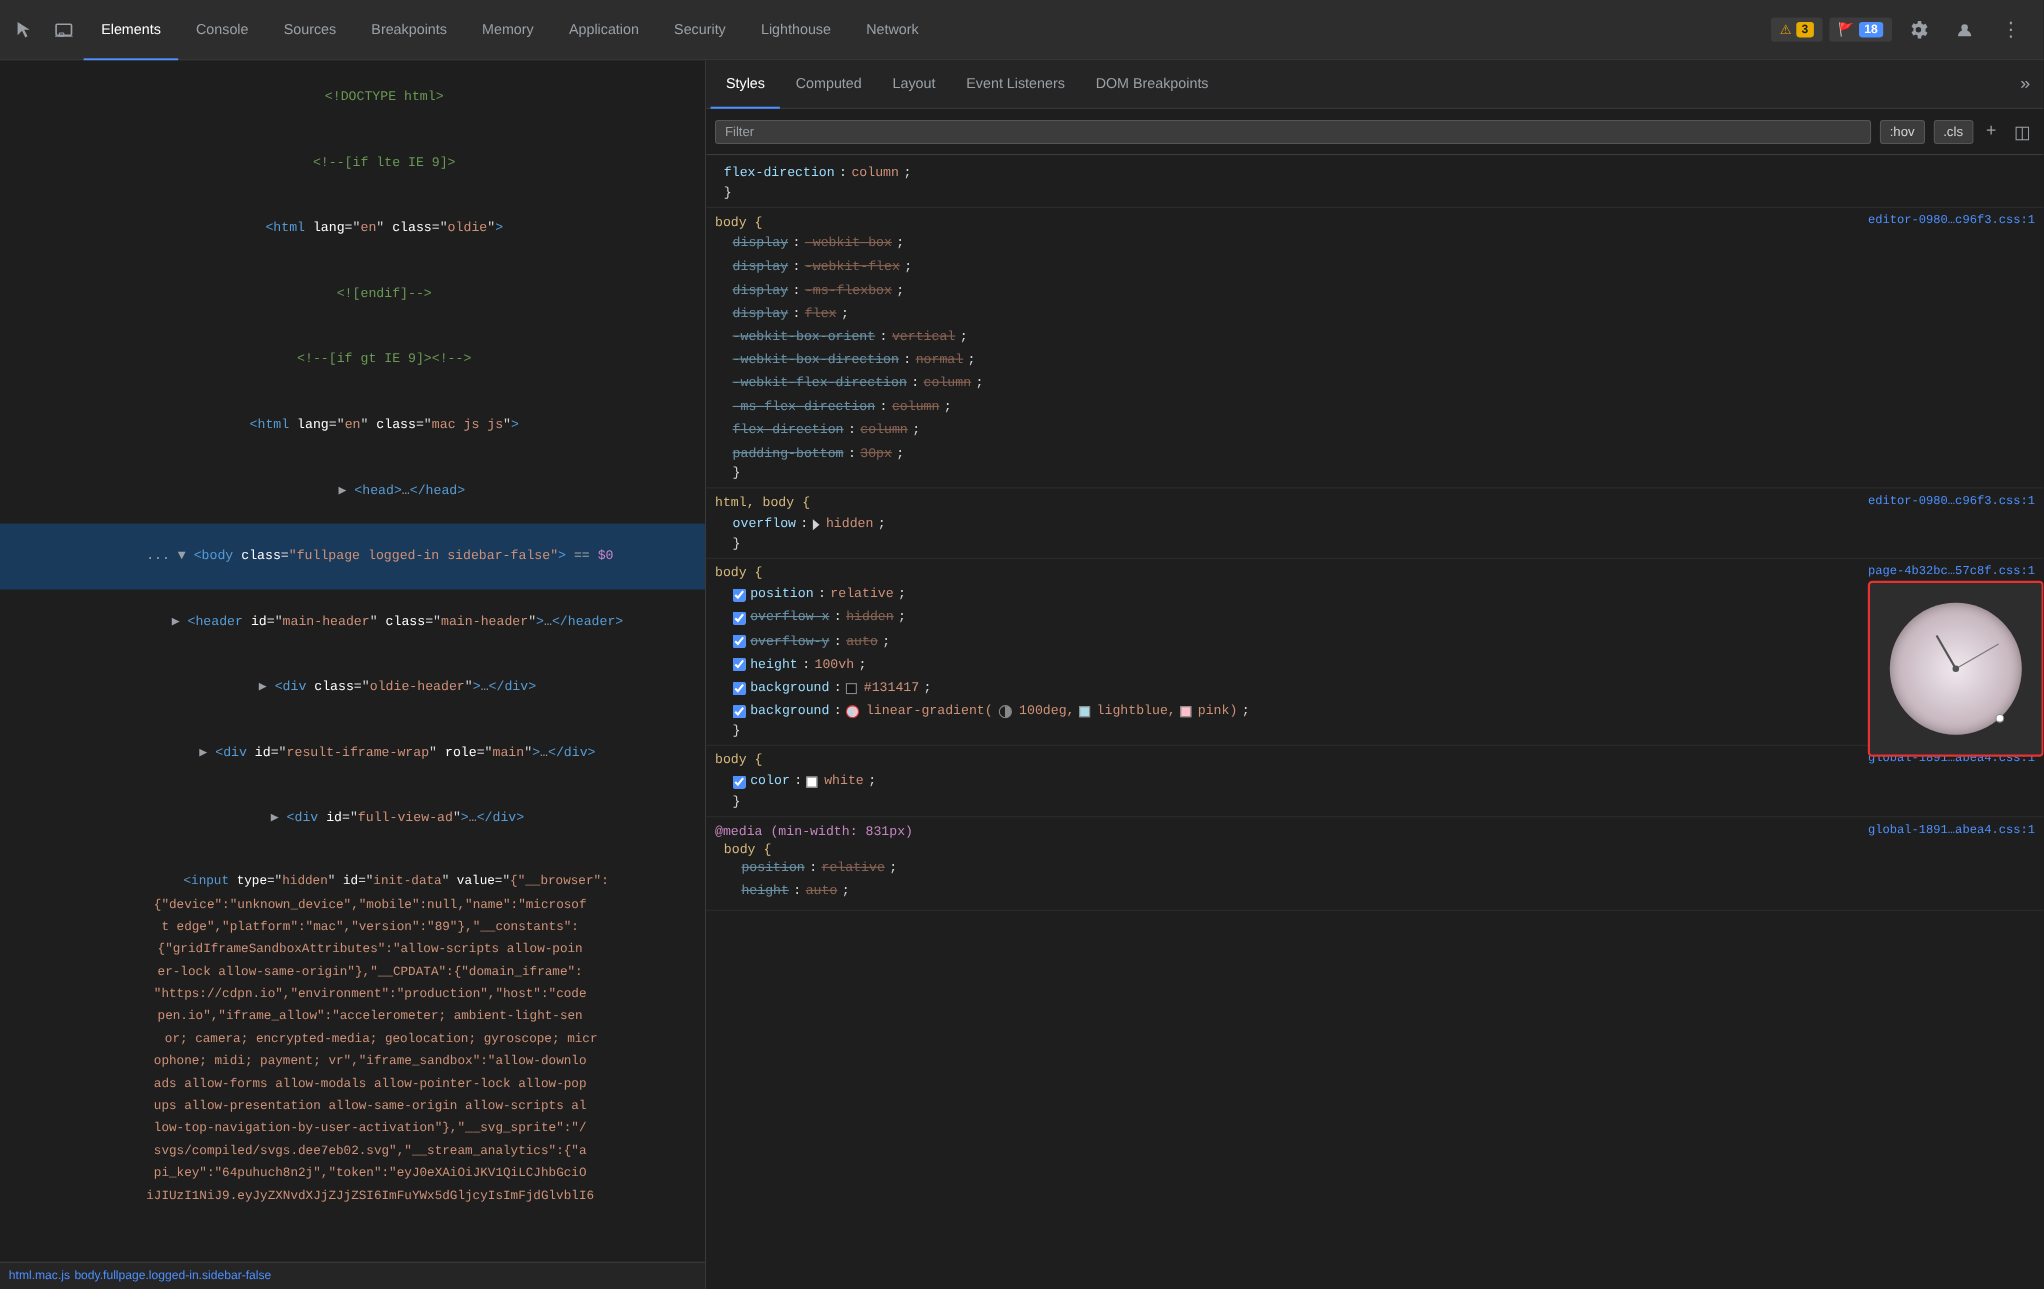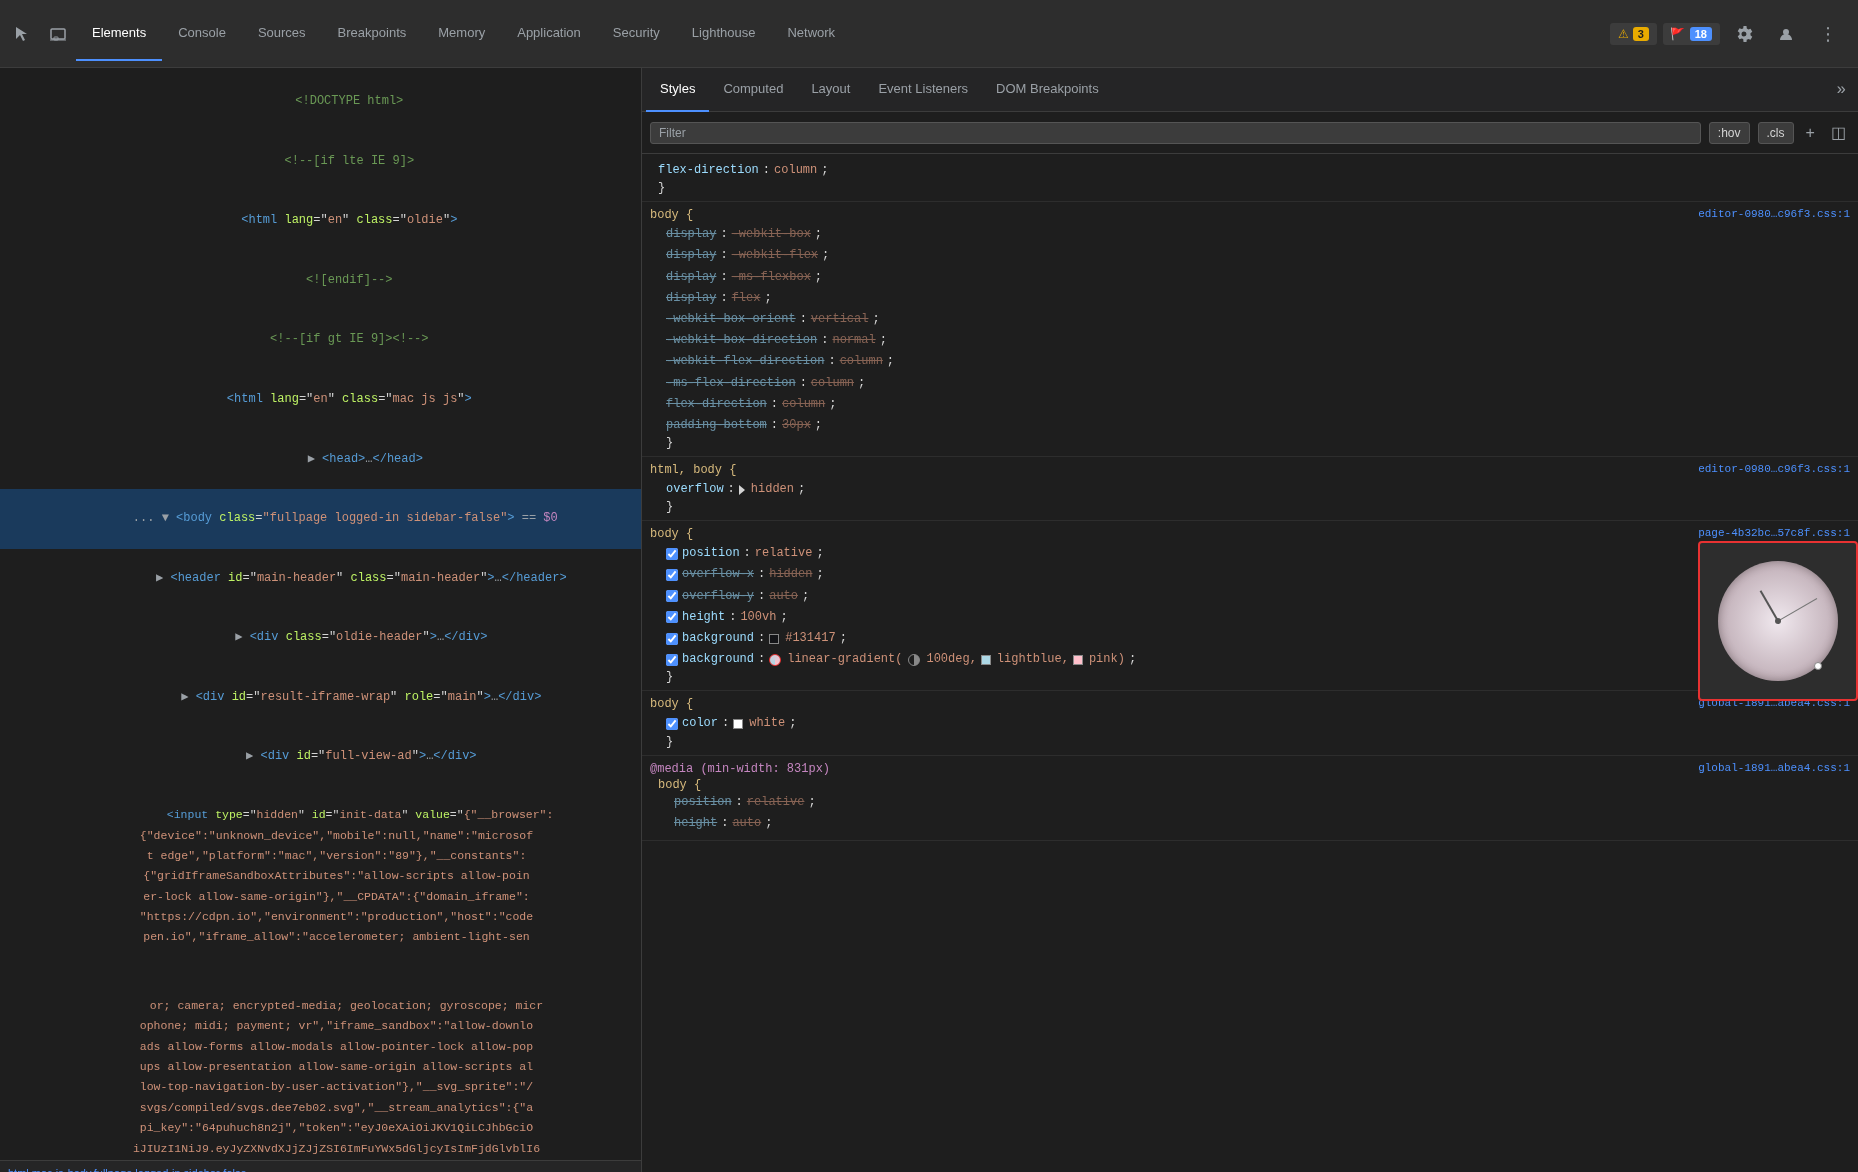--- a/index.html
+++ b/index.html
@@ -12,21 +12,21 @@
       min-height: 1172px;
       overflow: hidden;
     }
 
     
     .devtools-toolbar {
       display: flex;
       align-items: center;
       background: #2d2d2d;
       border-bottom: 1px solid #3c3c3c;
-      height: 68px;
+      height: 55px;
       padding: 0 4px;
       gap: 0;
     }
     .toolbar-icon-btn {
       display: flex;
       align-items: center;
       justify-content: center;
       width: 36px;
       height: 36px;
       border-radius: 4px;
@@ -120,21 +120,21 @@
       font-size: 12px;
       line-height: 1.6;
     }
     .html-line {
       padding: 1px 8px;
       white-space: pre;
       cursor: default;
     }
 
     .tag { color: #569cd6; }
-    .attr-name { color: #bef264; }
+    .attr-name { color: #ffffff; }
     .attr-value { color: #ce9178; }
     .comment { color: #6a9955; }
     .eq-sign { color: #d4d4d4; }
 
     .breadcrumb-bar {
       background: #252526;
       border-top: 1px solid #3c3c3c;
       padding: 6px 8px;
       font-size: 11px;
       color: #9aa0a6;
@@ -502,21 +502,21 @@
       </div>
 
       <div class="html-line overflow-text" style="padding-left:32px; white-space:pre-wrap;">
         <span class="tag">&lt;input </span><span class="attr-name">type</span><span class="eq-sign">="</span><span class="attr-value">hidden</span><span class="eq-sign">"</span><span class="attr-name"> id</span><span class="eq-sign">="</span><span class="attr-value">init-data</span><span class="eq-sign">"</span><span class="attr-name"> value</span><span class="eq-sign">="</span><span class="attr-value">{"__browser":</span></div>
       <div class="html-line overflow-text" style="padding-left:40px; white-space:pre-wrap; color:#ce9178;">{"device":"unknown_device","mobile":null,"name":"microsof</div>
       <div class="html-line overflow-text" style="padding-left:40px; white-space:pre-wrap; color:#ce9178;">t edge","platform":"mac","version":"89"},"__constants":</div>
       <div class="html-line overflow-text" style="padding-left:40px; white-space:pre-wrap; color:#ce9178;">{"gridIframeSandboxAttributes":"allow-scripts allow-poin</div>
       <div class="html-line overflow-text" style="padding-left:40px; white-space:pre-wrap; color:#ce9178;">er-lock allow-same-origin"},"__CPDATA":{"domain_iframe":</div>
       <div class="html-line overflow-text" style="padding-left:40px; white-space:pre-wrap; color:#ce9178;">"https://cdpn.io","environment":"production","host":"code</div>
       <div class="html-line overflow-text" style="padding-left:40px; white-space:pre-wrap; color:#ce9178;">pen.io","iframe_allow":"accelerometer; ambient-light-sen</div>
-      <div class="html-line overflow-text" style="padding-left:60px; white-space:pre-wrap; color:#ce9178;margin-top:48px;">or; camera; encrypted-media; geolocation; gyroscope; micr</div>
+      <div class="html-line overflow-text" style="padding-left:60px; white-space:pre-wrap; color:#ce9178;">or; camera; encrypted-media; geolocation; gyroscope; micr</div>
       <div class="html-line overflow-text" style="padding-left:40px; white-space:pre-wrap; color:#ce9178;">ophone; midi; payment; vr","iframe_sandbox":"allow-downlo</div>
       <div class="html-line overflow-text" style="padding-left:40px; white-space:pre-wrap; color:#ce9178;">ads allow-forms allow-modals allow-pointer-lock allow-pop</div>
       <div class="html-line overflow-text" style="padding-left:40px; white-space:pre-wrap; color:#ce9178;">ups allow-presentation allow-same-origin allow-scripts al</div>
       <div class="html-line overflow-text" style="padding-left:40px; white-space:pre-wrap; color:#ce9178;">low-top-navigation-by-user-activation"},"__svg_sprite":"/</div>
       <div class="html-line overflow-text" style="padding-left:40px; white-space:pre-wrap; color:#ce9178;">svgs/compiled/svgs.dee7eb02.svg","__stream_analytics":{"a</div>
       <div class="html-line overflow-text" style="padding-left:40px; white-space:pre-wrap; color:#ce9178;">pi_key":"64puhuch8n2j","token":"eyJ0eXAiOiJKV1QiLCJhbGciO</div>
       <div class="html-line overflow-text" style="padding-left:40px; white-space:pre-wrap; color:#ce9178;">iJIUzI1NiJ9.eyJyZXNvdXJjZJjZSI6ImFuYWx5dGljcyIsImFjdGlvblI6</div>
 
     </div>
 

